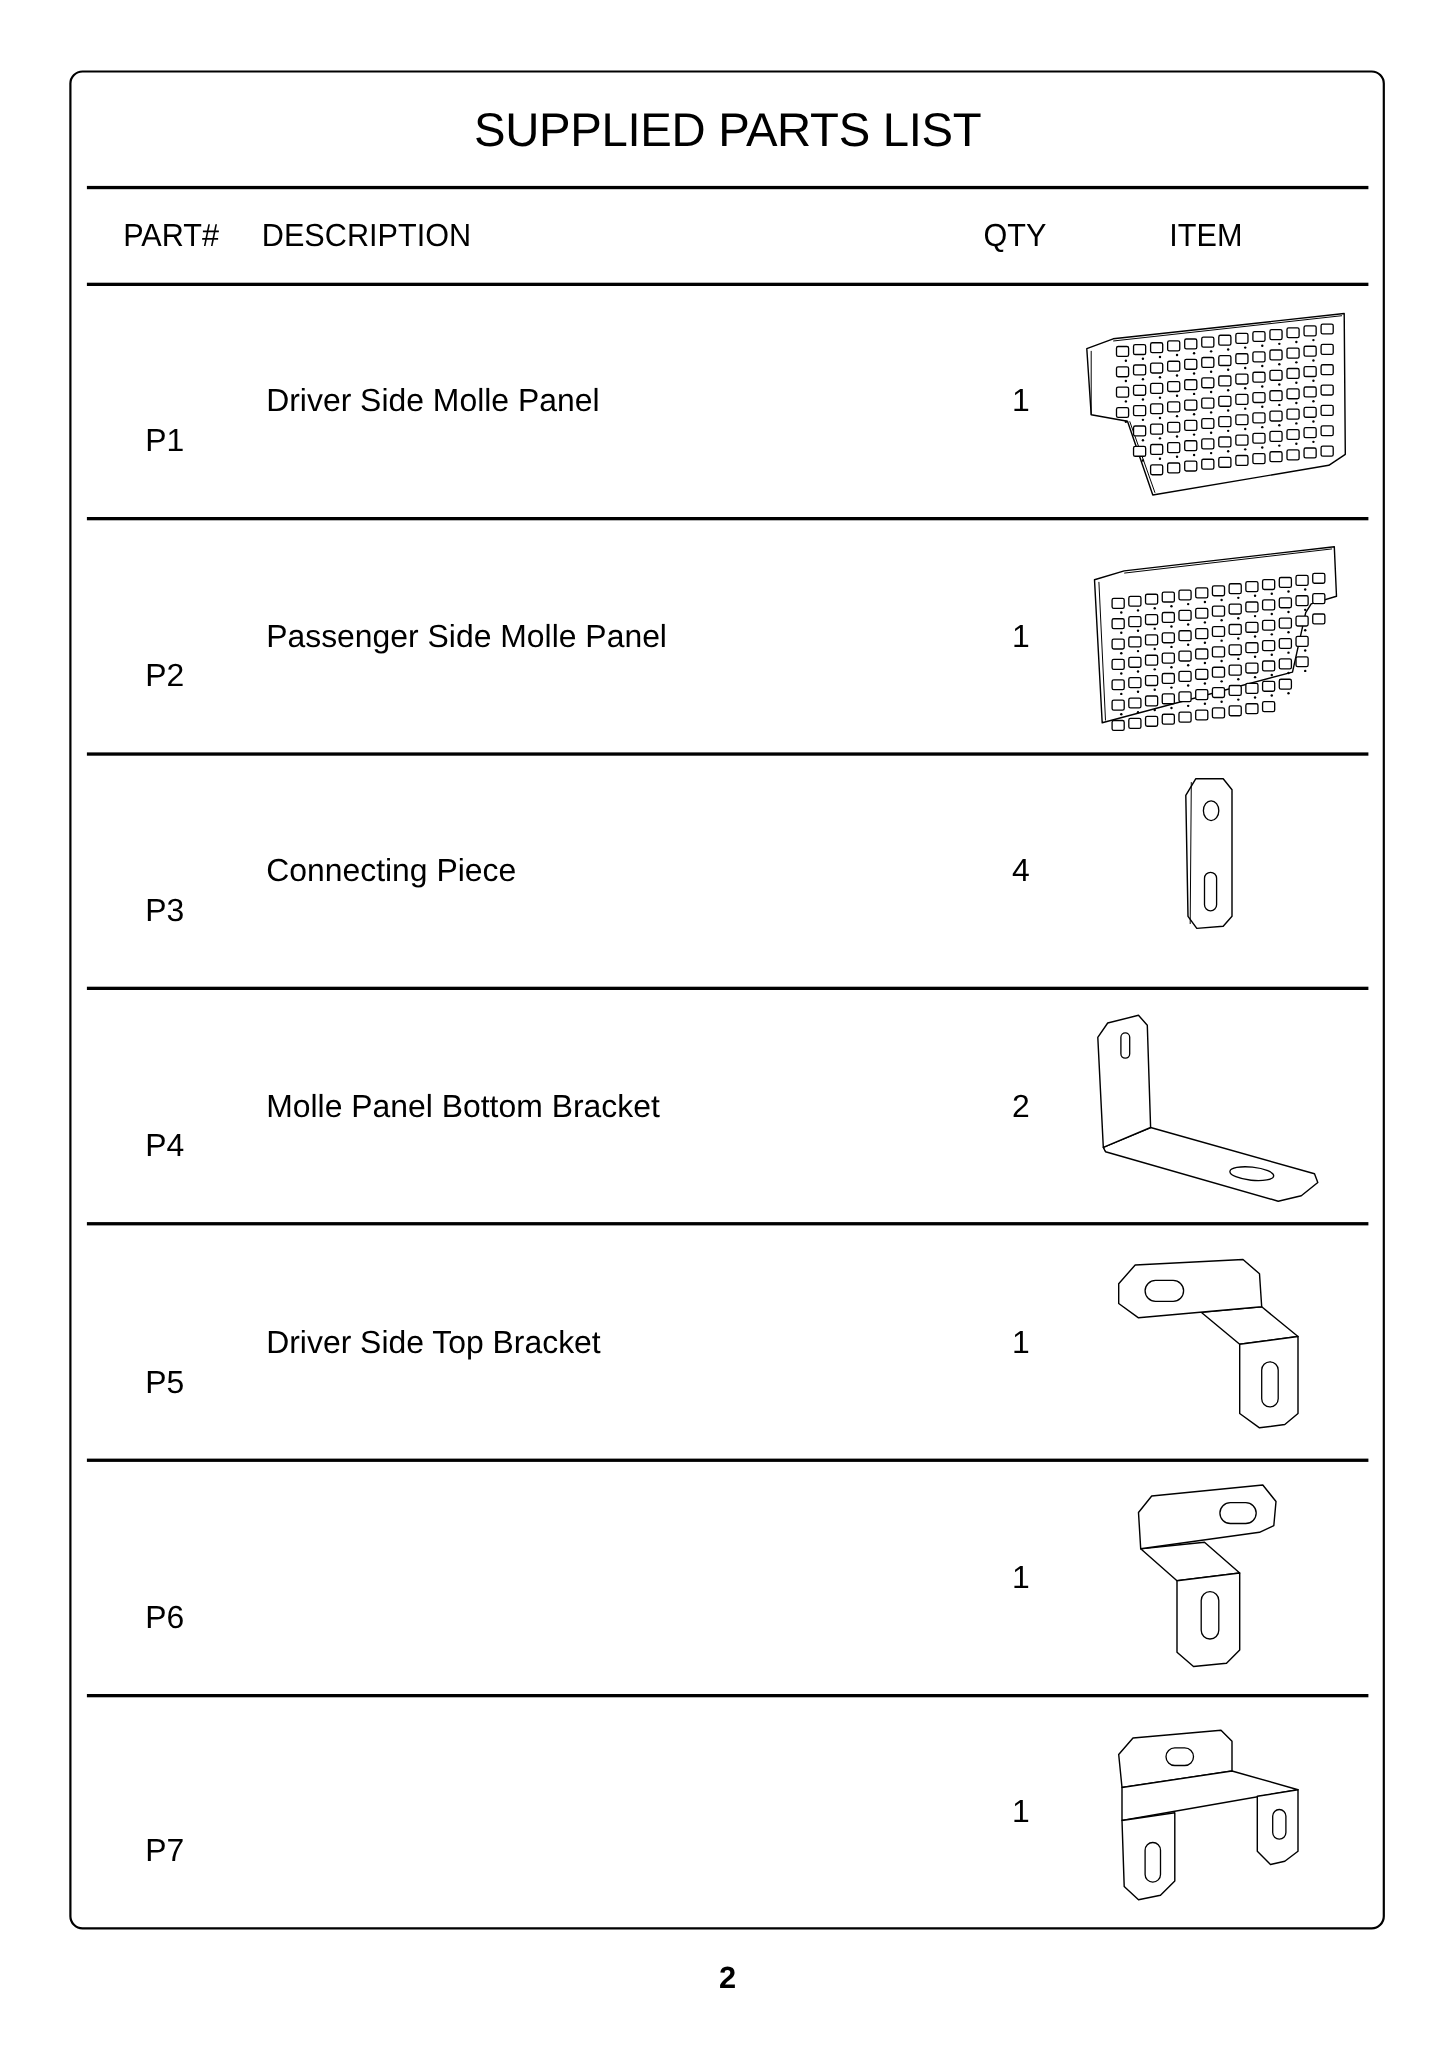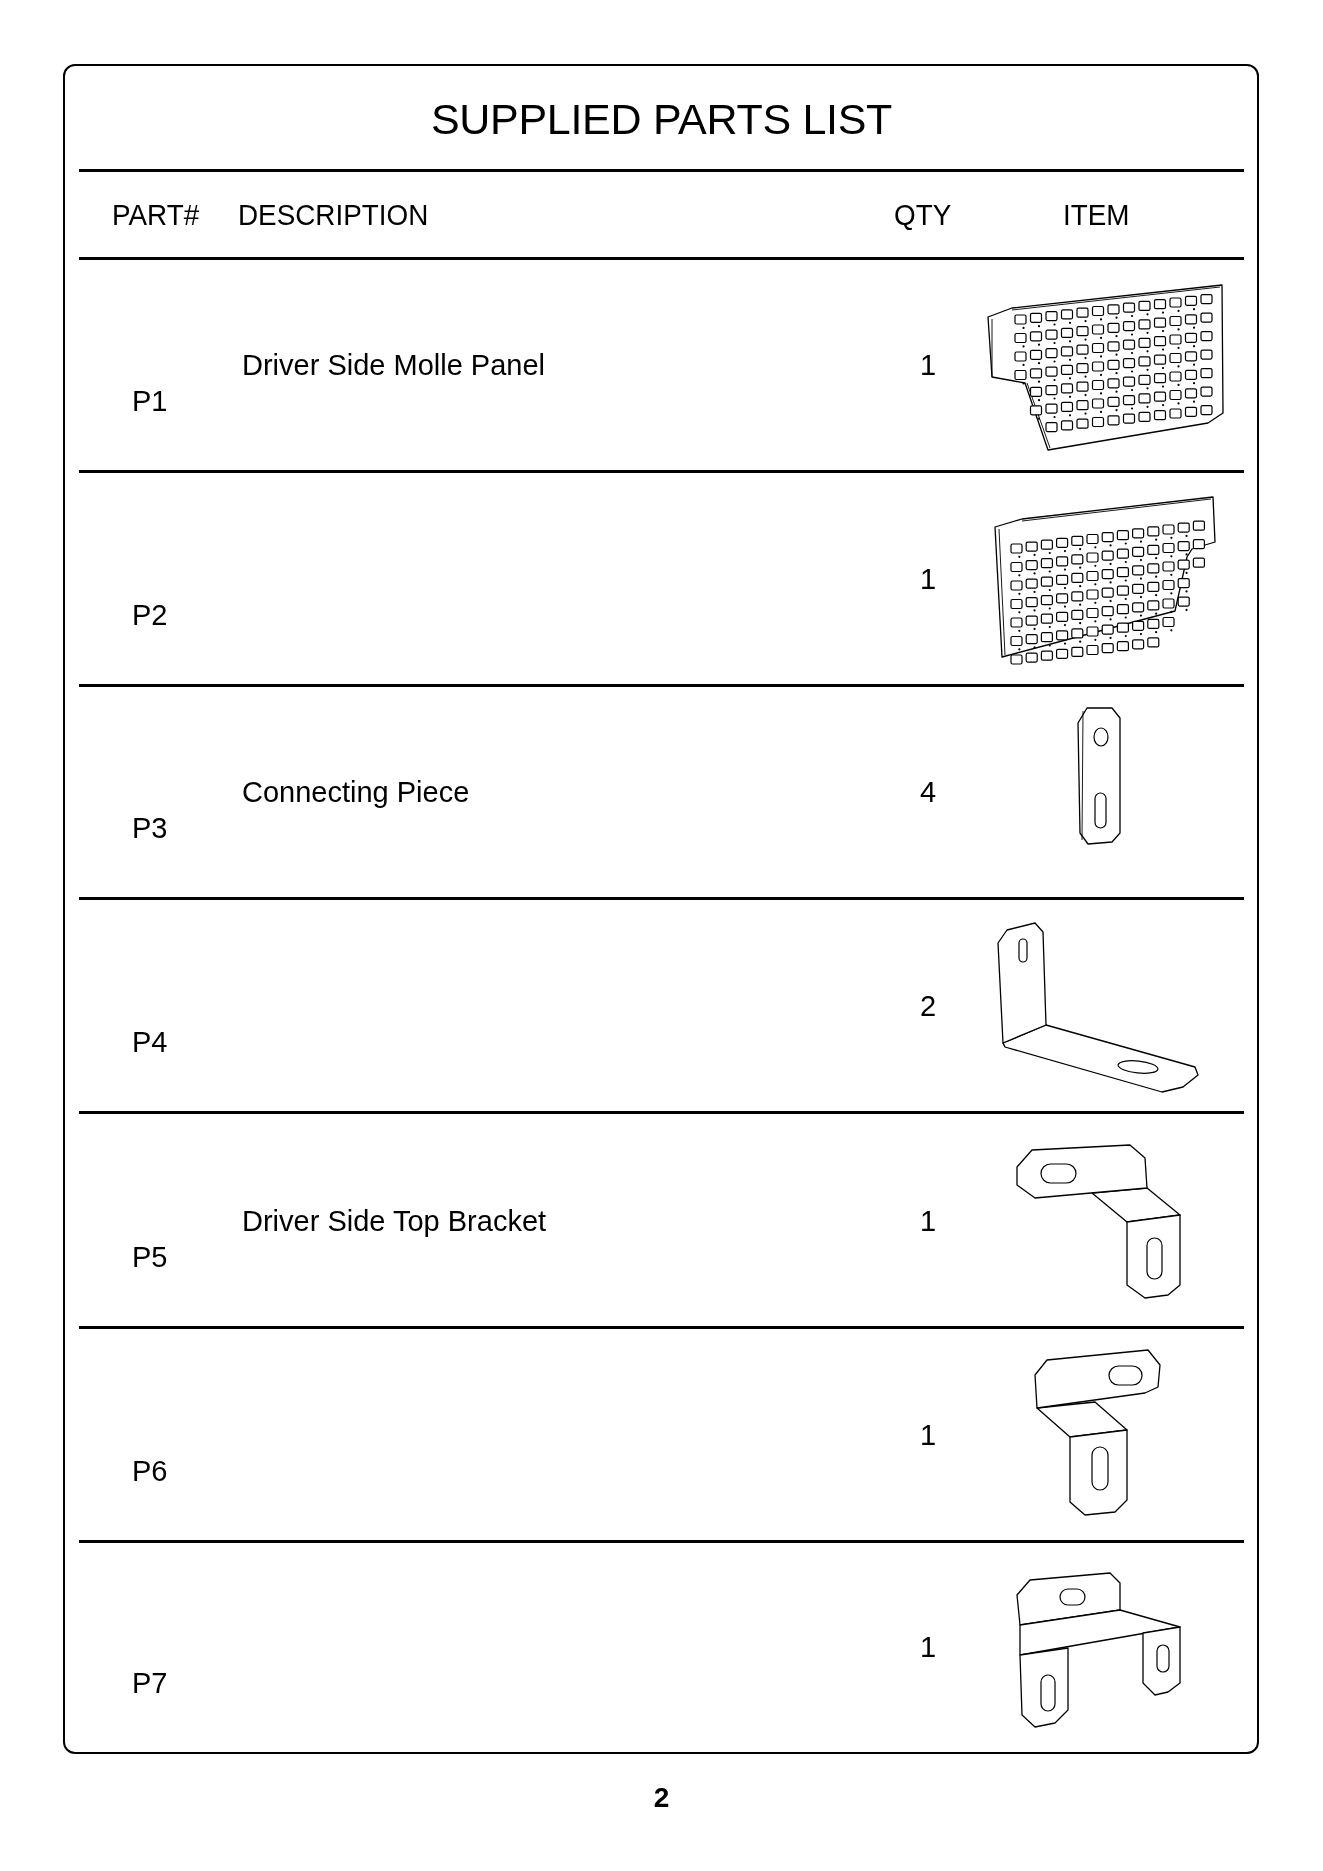--- a/index.html
+++ b/index.html
@@ -206,20 +206,21 @@
         <rect x="195" y="139" width="11" height="9" rx="1.5" class="hole" stroke-width="0.9"></rect>
         <rect x="210.5" y="137.3" width="11" height="9" rx="1.5" class="hole" stroke-width="0.9"></rect>
         <rect x="226" y="135.6" width="11" height="9" rx="1.5" class="hole" stroke-width="0.9"></rect>
       </g>
   </svg>
   <div class="hline" style="top:212px"></div>
 </div>
 
 <div class="row" style="top:472px">
   <span class="pn">P2</span>
+  <span class="desc">Passenger Side Molle Panel</span>
   <span class="qty">1</span>
   <svg class="item" style="left:975px;top:12px" width="260" height="190" viewBox="0 0 260 190">
     <polygon class="ln" points="20,43 47,35 238,13 240,58 217,65 212,73 200,127 27,173"></polygon>
     <polyline class="thin" points="24,45 30,171"></polyline>
     <polyline class="thin" points="47,37 236,15"></polyline>
     <g id="grid2">
         <rect x="36" y="60" width="11" height="9" rx="1.5" class="hole" stroke-width="0.9"></rect>
         <circle cx="44.36" cy="72.8" r="1.1" fill="#000"></circle>
         <rect x="51.2" y="58.1" width="11" height="9" rx="1.5" class="hole" stroke-width="0.9"></rect>
         <circle cx="59.56" cy="70.89999999999999" r="1.1" fill="#000"></circle>
@@ -387,20 +388,21 @@
     <polygon class="ln" points="37,23 62,23 70,33 70,148 62,157 38,159 30,148 28,38"></polygon>
     <polyline class="thin" points="33,26 32,155"></polyline>
     <ellipse class="hole" cx="51" cy="52" rx="7" ry="9"></ellipse>
     <rect class="hole" x="45" y="108" width="11" height="35" rx="5.5" ry="5.5"></rect>
   </svg>
   <div class="hline" style="top:212px"></div>
 </div>
 
 <div class="row" style="top:899px">
   <span class="pn">P4</span>
+  <span class="desc">Molle Panel Bottom Bracket</span>
   <span class="qty">2</span>
   <svg class="item" style="left:990px;top:11px" width="230" height="200" viewBox="0 0 230 200">
     <polygon class="ln" points="13,133 56,115 205,157 208,165 193,177 172,182 15,137"></polygon>
     <polygon class="ln" points="8,33 17,20 45,13 53,22 56,115 13,133"></polygon>
     <polyline class="thin" points="13,133 15,137"></polyline>
     <rect class="hole" x="29" y="29" width="8" height="23" rx="4" ry="4"></rect>
     <ellipse class="hole" cx="148" cy="157" rx="20" ry="6" transform="rotate(6 148 157)"></ellipse>
   </svg>
   <div class="hline" style="top:212px"></div>
 </div>

